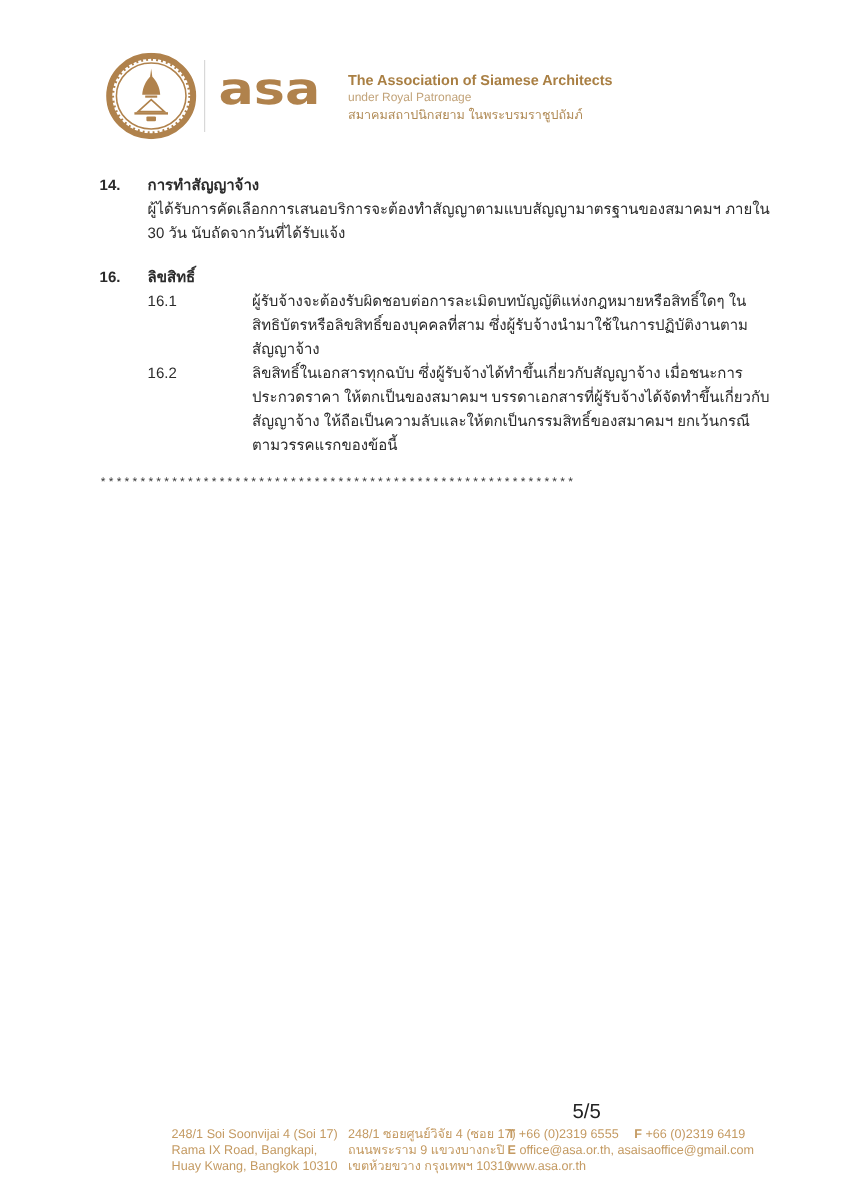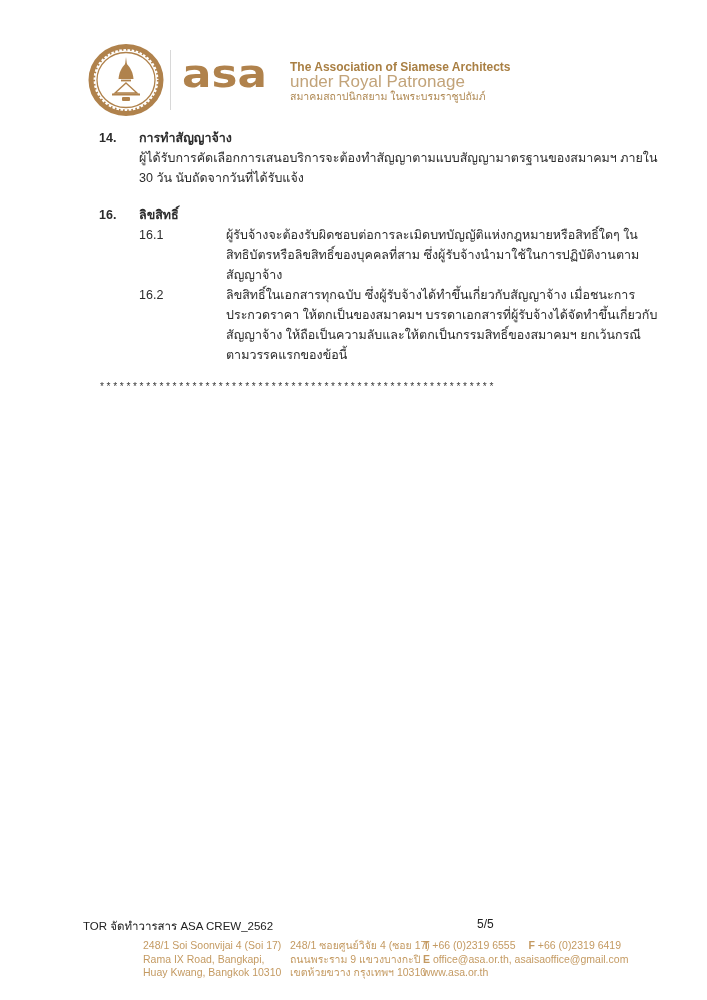--- a/index.html
+++ b/index.html
@@ -25,41 +25,41 @@
   }
   .asa-logo {
     position: absolute; left: 94px; top: 12px;
     font-family: "DejaVu Sans", sans-serif;
     font-weight: 800; font-size: 37px; line-height: 37px;
     color: #b0824c; letter-spacing: 0px;
     transform: scaleX(1.18); transform-origin: left center;
   }
   .org-block { position: absolute; left: 202px; top: 16px; white-space: nowrap; }
   .org-name-en { font-weight: bold; font-size: 12px; color: #a97f43; line-height: 15px; }
-  .org-sub-en  { font-size: 17px; color: #c2a379; line-height: 14px; }
+  .org-sub-en  { font-size: 10px; color: #c2a379; line-height: 14px; }
   .org-name-th { font-size: 10.5px; color: #b08a55; line-height: 14px; }
 
   
-  .content { position: absolute; top: 128px; left: 83px; width: 562px; font-size: 12.5px; line-height: 20px; margin-left: 16px; }
+  .content { position: absolute; top: 144px; left: 83px; width: 562px; font-size: 12.5px; line-height: 20px; }
   .sec-head { display: flex; }
   .sec-num { width: 40px; font-weight: bold; flex: 0 0 40px; }
   .sec-title { font-weight: bold; }
   .sec-body { margin-left: 40px; width: 522px; }
   .section-16 { margin-top: 17px; }
   .subsection { display: flex; margin-left: 40px; gap: 45px; }
   .sub-num { flex: 0 0 42px; width: 42px; }
   .sub-text { flex: 1; max-width: 480px; }
   .separator {
     margin-top: 13px; font-size: 10px; letter-spacing: 0.6px;
     color: #3a3a3a; font-family: "Liberation Mono", monospace;
   }
 
   
   .footer-docline { position: absolute; top: 917px; left: 83px; font-size: 11.5px; color: #222; }
-  .footer-page   { position: absolute; top: 917px; left: 477px; font-size: 12px; color: #222; }
+  .footer-page   { position: absolute; top: 917px; left: 477px; font-size: 17px; color: #222; }
   .footer-address { position: absolute; top: 939px; left: 0; width: 707px; color: #c49a62; font-size: 10.5px; line-height: 13.5px; }
   .addr-col-en { position: absolute; left: 143px; top: 0; }
   .addr-col-th { position: absolute; left: 290px; top: 0; }
   .addr-col-contact { position: absolute; left: 423px; top: 0; }
   .contact-label { font-weight: bold; }
   .contact-site { font-weight: normal; }
   .contact-sep { display: inline-block; width: 10px; }
 </style>
 </head>
 <body>
@@ -111,21 +111,20 @@
       </div>
       <div class="subsection">
         <span class="sub-num">16.2</span>
         <span class="sub-text">ลิขสิทธิ์ในเอกสารทุกฉบับ ซึ่งผู้รับจ้างได้ทำขึ้นเกี่ยวกับสัญญาจ้าง เมื่อชนะการประกวดราคา ให้ตกเป็นของสมาคมฯ บรรดาเอกสารที่ผู้รับจ้างได้จัดทำขึ้นเกี่ยวกับสัญญาจ้าง ให้ถือเป็นความลับและให้ตกเป็นกรรมสิทธิ์ของสมาคมฯ ยกเว้นกรณีตามวรรคแรกของข้อนี้</span>
       </div>
     </div>
 
     <div class="separator">************************************************************</div>
   </div>
 
-  <div class="footer-docline">TOR จัดทำวารสาร ASA CREW_2562</div>
   <div class="footer-page">5/5</div>
 
   <div class="footer-address">
     <div class="addr-col-en">
       <div>248/1 Soi Soonvijai 4 (Soi 17)</div>
       <div>Rama IX Road, Bangkapi,</div>
       <div>Huay Kwang, Bangkok 10310</div>
     </div>
     <div class="addr-col-th">
       <div>248/1 ซอยศูนย์วิจัย 4 (ซอย 17)</div>

